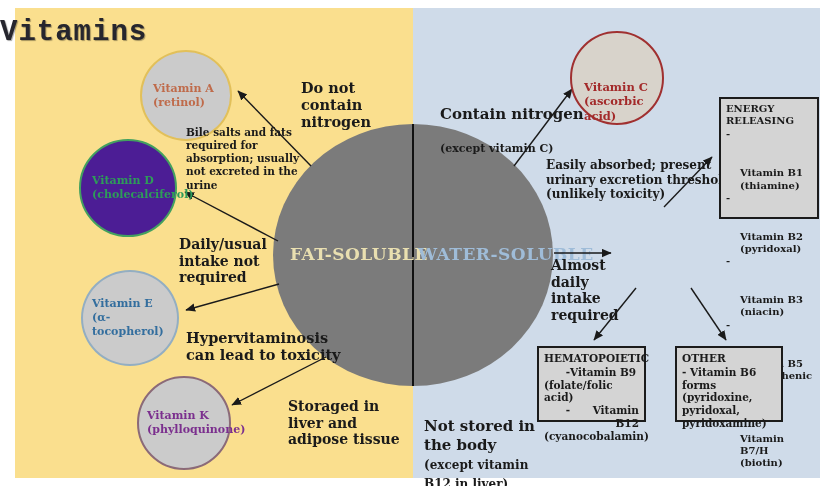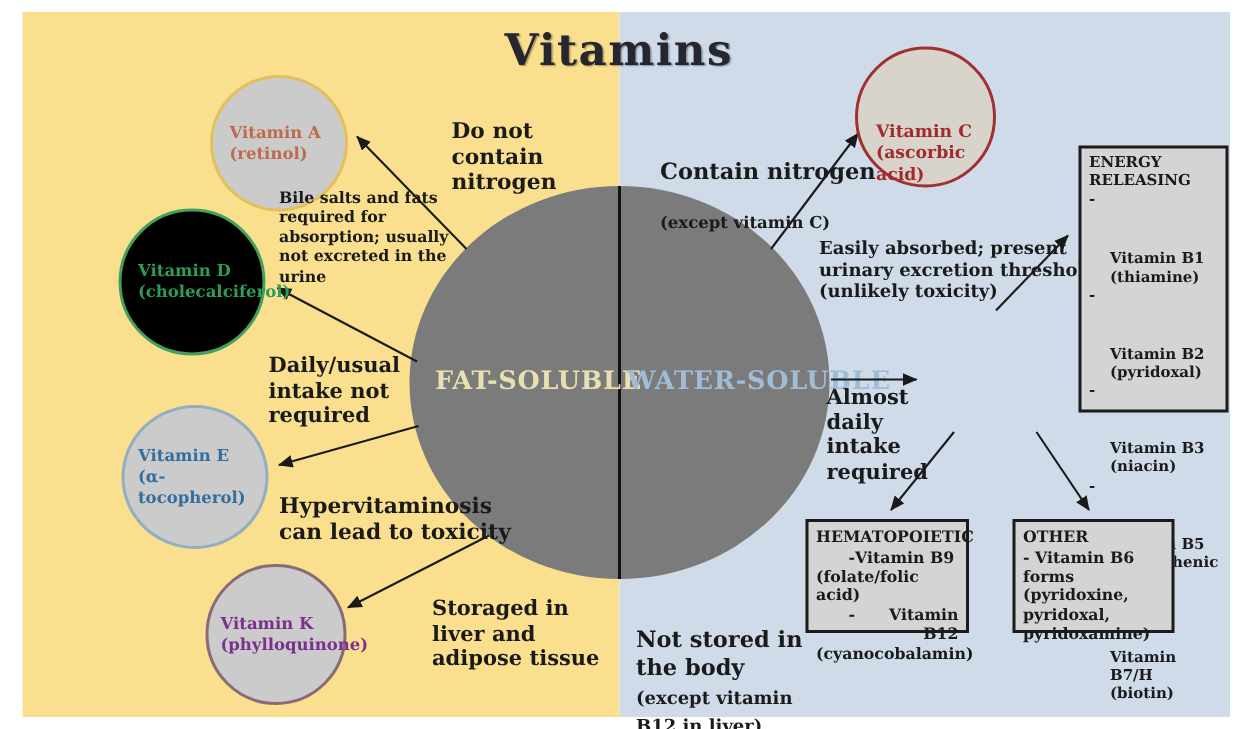--- a/index.html
+++ b/index.html
@@ -6,23 +6,24 @@
   #stage{
     position:relative;width:825px;height:486px;background:#ffffff;
     font-family:"DejaVu Serif","Liberation Serif",serif;
     font-weight:bold;color:#1a1a1a;overflow:hidden;
   }
   .panel{position:absolute;top:8px;height:470px;}
   #panel-left{left:15px;width:398px;}
   #panel-right{left:413px;width:407px;}
 
   #title{
-    position:absolute;left:0;top:16px;width:825px;text-align:center;
+    position:absolute;left:0;top:16px;width:825px;text-align:left;
     font-size:29px;letter-spacing:1px;color:#26262e;
     text-shadow:1px 1px 1px rgba(0,0,0,0.35);
+    font-family:Liberation Mono, monospace;
   }
 
   
   #big-circle{
     position:absolute;left:273px;top:124px;width:280px;height:262px;
     border-radius:50%;
   }
   #circle-divider{
     position:absolute;left:412px;top:124px;width:2px;height:262px;background:#111;
   }
@@ -61,21 +62,21 @@
   #note-almost{left:551px;top:257px;font-size:14px;}
   #note-notstored{left:424px;top:398px;width:124px;line-height:1.18;}
   #note-notstored .big{font-size:15px;}
   #note-notstored .small{font-size:12px;}
 
   
   .ibox{
     position:absolute;background:#d4d4d4;border:2px solid #1b1b1b;
     box-sizing:border-box;padding:4px 5px;font-size:10px;line-height:1.22;
   }
-  #box-energy{left:719px;top:97px;width:100px;height:178px;}
+  #box-energy{left:719px;top:97px;width:100px;height:122px;}
   #box-hemato{left:537px;top:346px;width:109px;height:76px;font-size:10.5px;}
   #box-other{left:675px;top:346px;width:108px;height:76px;font-size:10.5px;}
   .ibox .btitle{margin-bottom:1px;}
   .li{display:flex;}
   .li::before{content:"-";flex:0 0 14px;}
   .li .txt{flex:1;margin-top:39px;}
   .li2{display:flex;text-align:right;}
   .li2::before{content:"-";flex:0 0 26px;}
   .sub-flush{white-space:pre-line;}
   .li3::before{content:"- ";}
@@ -113,21 +114,21 @@
       <line x1="664" y1="207" x2="712" y2="157"></line>
       <line x1="636" y1="288" x2="594" y2="340"></line>
       <line x1="691" y1="288" x2="726" y2="340"></line>
     </g>
   </svg>
 
   <div id="vit-a" class="vcircle" style="color: rgb(191, 107, 75); border-color: rgb(226, 192, 90); background-color: rgb(203, 203, 203);">
     <span>Vitamin A</span>
     <span>(retinol)</span>
   </div>
-  <div id="vit-d" class="vcircle" style="color: rgb(46, 156, 89); border-color: rgb(67, 160, 95); background-color: #000000;">
+  <div id="vit-d" class="vcircle" style="color: rgb(46, 156, 89); border-color: rgb(67, 160, 95); background-color: #4c1d95;">
     <span>Vitamin D</span>
     <span>(cholecalciferol)</span>
   </div>
   <div id="vit-e" class="vcircle" style="color: rgb(51, 110, 158); border-color: rgb(147, 174, 194); background-color: rgb(203, 203, 203);">
     <span>Vitamin E (α-</span>
     <span>tocopherol)</span>
   </div>
   <div id="vit-k" class="vcircle" style="color: rgb(123, 47, 142); border-color: rgb(139, 106, 120); background-color: rgb(203, 203, 203);">
     <span>Vitamin K</span>
     <span>(phylloquinone)</span>

